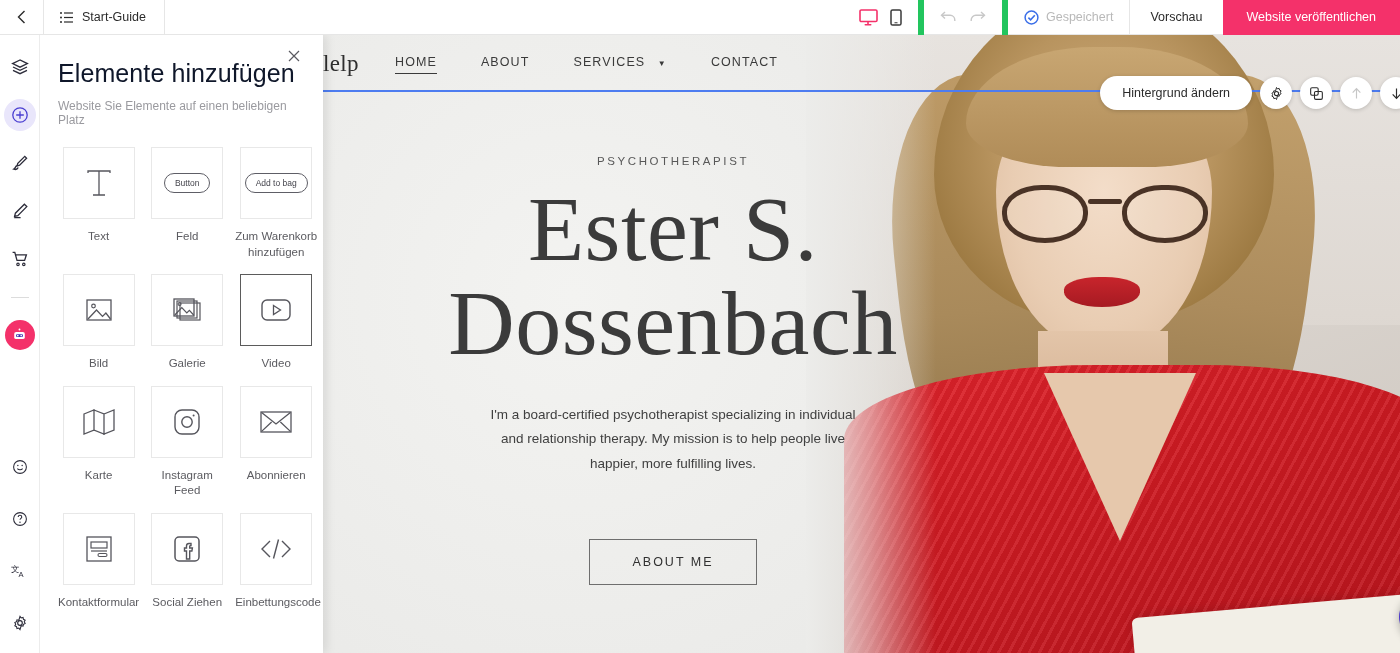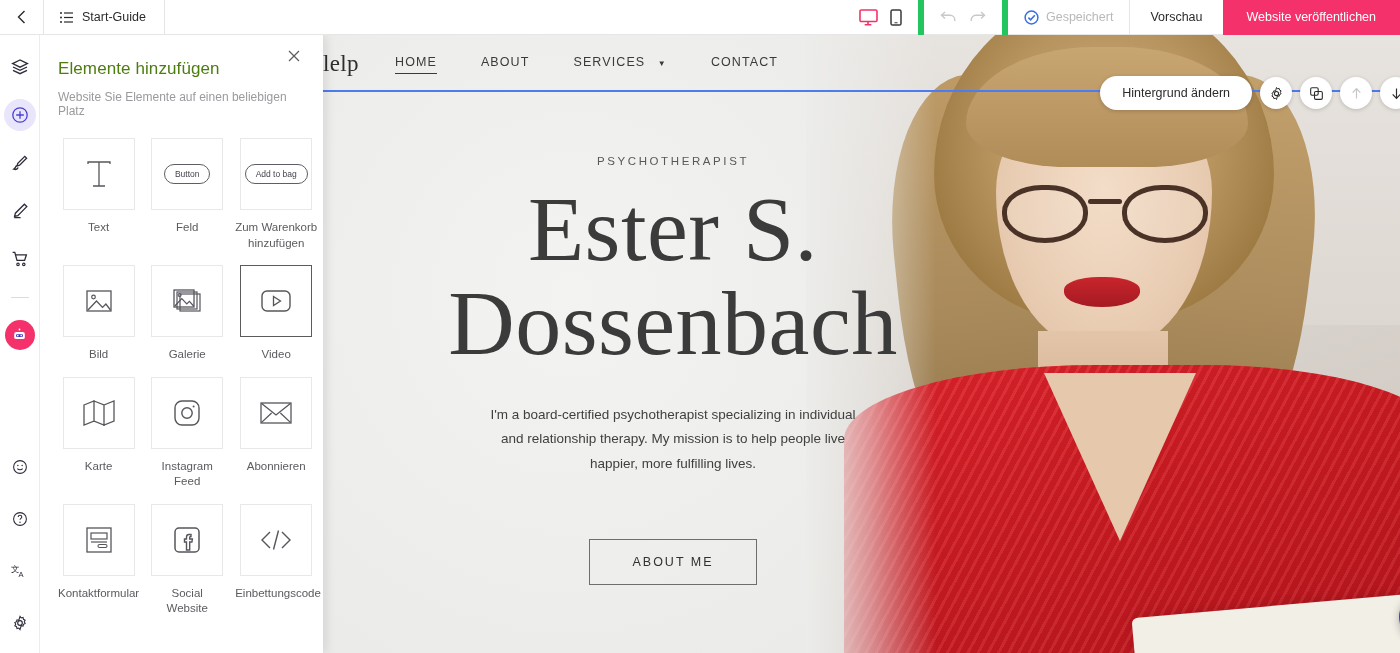--- a/index.html
+++ b/index.html
@@ -68,21 +68,21 @@
   }
 
   
   .panel {
     position: absolute; left: 40px; top: 35px; width: 283px; height: 618px;
     background: #fff; z-index: 50;
     box-shadow: 3px 0 10px rgba(0,0,0,0.10);
     overflow: hidden;
   }
   .panel-head { padding: 24px 18px 0 18px; position: relative; }
-  .panel-title { font-size: 17px; color: #4d7c0f; font-weight: 400; letter-spacing: .1px; }
+  .panel-title { font-size: 25px; color: #0f172a; font-weight: 400; letter-spacing: .1px; }
   .panel-sub { font-size: 12px; color: #9a9a9f; margin-top: 11px; }
   .panel-close {
     position: absolute; right: 18px; top: 10px; width: 22px; height: 22px;
     display: flex; align-items: center; justify-content: center;
     font-size: 15px; color: #5a5a60; cursor: pointer;
   }
   .grid {
     display: grid; grid-template-columns: repeat(3, 1fr);
     gap: 14px 12px; padding: 20px 18px 20px 18px;
   }
@@ -527,21 +527,21 @@
         <div class="cell-lbl">Kontaktformular</div>
       </div>
 
       <div class="cell">
         <div class="card">
           <svg width="30" height="30" viewBox="0 0 30 30">
             <rect x="3" y="3" width="24" height="24" rx="4" fill="none" stroke="#55555c" stroke-width="1.5"></rect>
             <path d="M19 9.5h-2.1c-1.5 0-2.4 1-2.4 2.5v2h-2v3h2v8h3.2v-8h2.2l.5-3h-2.7v-1.6c0-.6.3-.9.9-.9H19z" fill="none" stroke="#55555c" stroke-width="1.4"></path>
           </svg>
         </div>
-        <div class="cell-lbl">Social Website</div>
+        <div class="cell-lbl">Social Ziehen</div>
       </div>
 
       <div class="cell">
         <div class="card">
           <svg width="36" height="26" viewBox="0 0 36 26">
             <path d="M12 5L4 13l8 8M24 5l8 8-8 8M20.5 3.5l-5 19" fill="none" stroke="#55555c" stroke-width="1.4"></path>
           </svg>
         </div>
         <div class="cell-lbl">Einbettungscode</div>
       </div>

